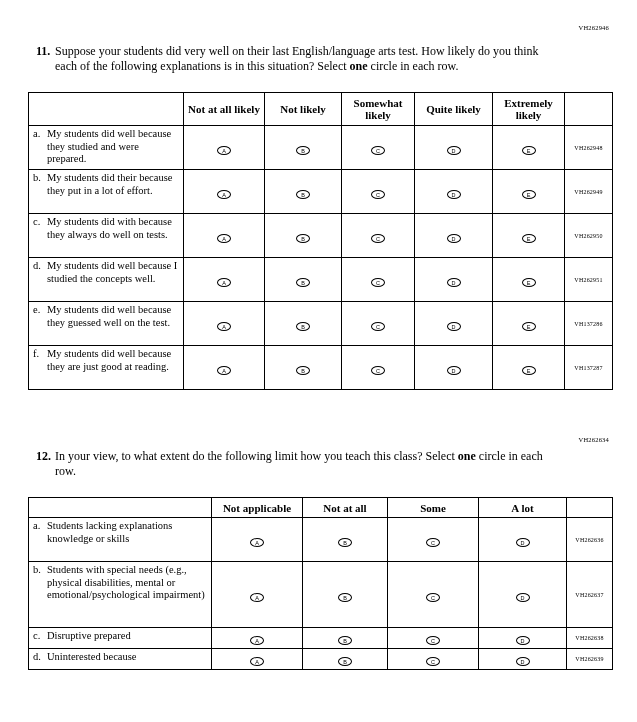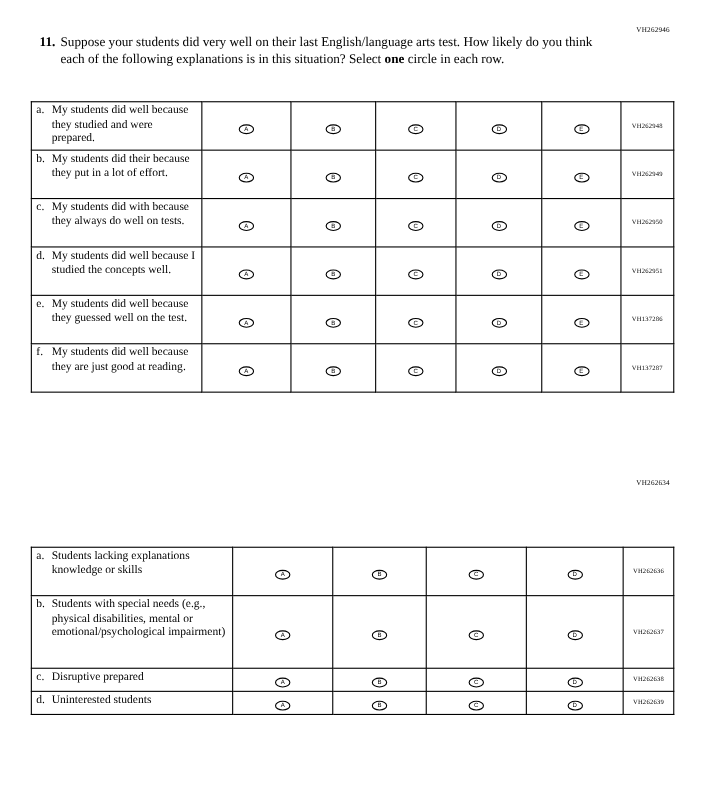--- a/index.html
+++ b/index.html
@@ -50,36 +50,45 @@
   tr.r66 { height:66px; }
   tr.r17 { height:17px; }
 </style>
 </head>
 <body>
 
 <div class="page">
 
   <div class="acc-code" style="top:24px;">VH262946</div>
 
-  <div class="question" style="top:31px;">
+  <div class="question" style="top:44px;">
     <span class="q-num">11.</span>
     <div class="q-text"><span>Suppose your students did very well on their last English/language arts test. How likely do you think each of the following explanations is in this situation? Select </span><b>one</b><span> circle in each row.</span></div>
   </div>
 
   <table class="grid" style="top:92px; left:28px; width:584px;">
     <colgroup>
       <col style="width:155px">
         <col style="width:81px">
         <col style="width:77px">
         <col style="width:73px">
         <col style="width:78px">
         <col style="width:72px">
         <col style="width:48px">
     </colgroup>
     <tbody>
+        <tr class="hdr11">
+      <td class="label-cell"></td>
+      <th class="col-head">Not at all likely</th>
+      <th class="col-head">Not likely</th>
+      <th class="col-head">Somewhat likely</th>
+      <th class="col-head">Quite likely</th>
+      <th class="col-head">Extremely likely</th>
+      <td class="code-cell"></td>
+    </tr>
     <tr class="r44">
       <td class="label-cell">
             <div class="row-label">
               <span class="row-letter">a.</span>
               <span class="row-text">My students did well because they studied and were prepared.</span>
             </div>
           </td>
       <td class="bubble-cell"><span class="bubble">A</span></td>
       <td class="bubble-cell"><span class="bubble">B</span></td>
       <td class="bubble-cell"><span class="bubble">C</span></td>
@@ -155,31 +164,43 @@
       <td class="bubble-cell"><span class="bubble">C</span></td>
       <td class="bubble-cell"><span class="bubble">D</span></td>
       <td class="bubble-cell"><span class="bubble">E</span></td>
       <td class="code-cell">VH137287</td>
     </tr>
   </tbody>
     </table>
 
   <div class="acc-code" style="top:436px;">VH262634</div>
 
+  <div class="question" style="top:449px;">
+    <span class="q-num">12.</span>
+    <div class="q-text"><span>In your view, to what extent do the following limit how you teach this class? Select </span><b>one</b><span> circle in each row.</span></div>
+  </div>
 
   <table class="grid" style="top:497px; left:28px; width:584px;">
     <colgroup>
       <col style="width:183px">
         <col style="width:91px">
         <col style="width:85px">
         <col style="width:91px">
         <col style="width:88px">
         <col style="width:46px">
     </colgroup>
     <tbody>
+        <tr class="hdr12">
+      <td class="label-cell"></td>
+      <th class="col-head">Not applicable</th>
+      <th class="col-head">Not at all</th>
+      <th class="col-head">Some</th>
+      <th class="col-head">A lot</th>
+      <td class="code-cell"></td>
+    </tr>
     <tr class="r44">
       <td class="label-cell">
             <div class="row-label">
               <span class="row-letter">a.</span>
               <span class="row-text">Students lacking explanations knowledge or skills</span>
             </div>
           </td>
       <td class="bubble-cell"><span class="bubble">A</span></td>
       <td class="bubble-cell"><span class="bubble">B</span></td>
       <td class="bubble-cell"><span class="bubble">C</span></td>
@@ -209,21 +230,21 @@
       <td class="bubble-cell"><span class="bubble">A</span></td>
       <td class="bubble-cell"><span class="bubble">B</span></td>
       <td class="bubble-cell"><span class="bubble">C</span></td>
       <td class="bubble-cell"><span class="bubble">D</span></td>
       <td class="code-cell">VH262638</td>
     </tr>
     <tr class="r17">
       <td class="label-cell">
             <div class="row-label">
               <span class="row-letter">d.</span>
-              <span class="row-text">Uninterested students</span>
+              <span class="row-text">Uninterested because</span>
             </div>
           </td>
       <td class="bubble-cell"><span class="bubble">A</span></td>
       <td class="bubble-cell"><span class="bubble">B</span></td>
       <td class="bubble-cell"><span class="bubble">C</span></td>
       <td class="bubble-cell"><span class="bubble">D</span></td>
       <td class="code-cell">VH262639</td>
     </tr>
   </tbody>
     </table>

